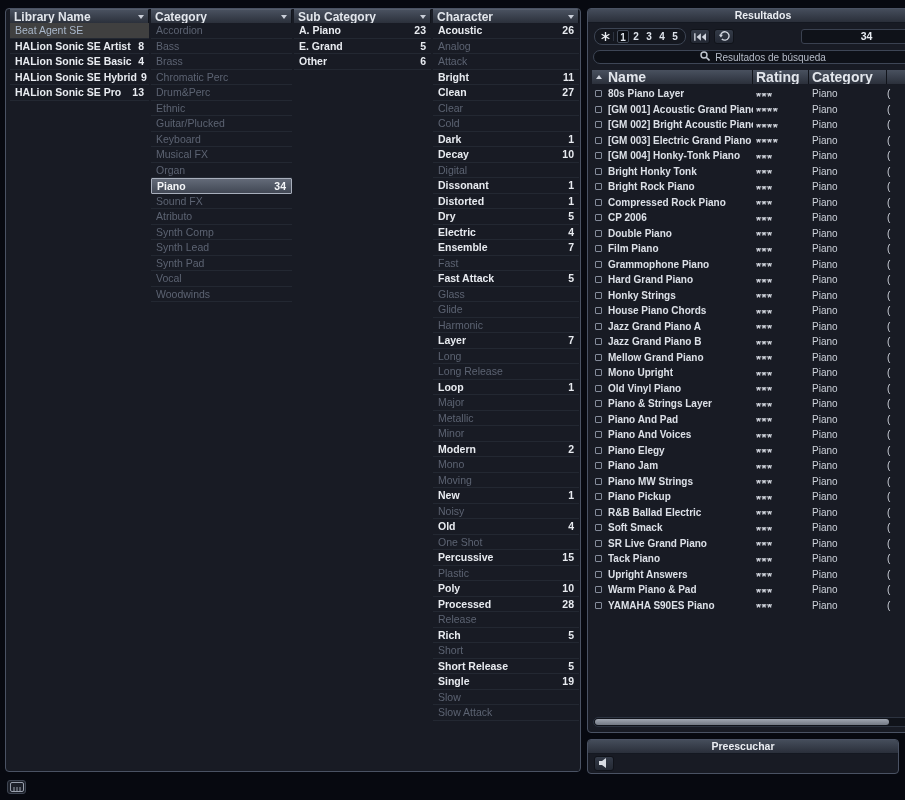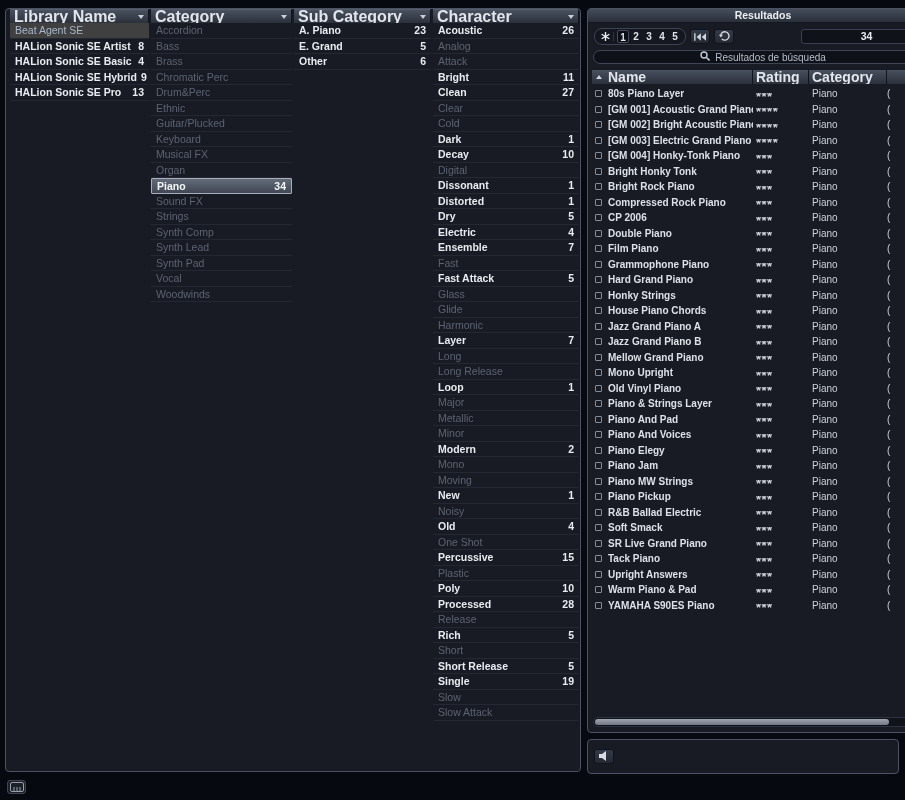--- a/index.html
+++ b/index.html
@@ -48,21 +48,21 @@
   .w-attr { width:70px; }
 
   
   .filter-columns { flex:1; display:flex; gap:2px; padding-left:4px; overflow:hidden; }
   .fcol { display:flex; flex-direction:column; overflow:hidden; }
   .fcol-header {
     flex:none; height:14px;
     background:linear-gradient(#49515f,#2b303b);
     border-right:1px solid #11141b; border-top:1px solid #565e6c;
     display:flex; align-items:center; padding:0 4px;
-    color:#e2e6ec; font-size:16px; font-weight:bold;
+    color:#e2e6ec; font-size:12px; font-weight:bold;
   }
   .dd-arrow { margin-left:auto; width:0; height:0;
     border-left:3.5px solid transparent; border-right:3.5px solid transparent;
     border-top:4px solid #c9ced8; }
   .fcol-list { flex:1; overflow:hidden; background:#181b24; }
   .fitem {
     height:15.5px; display:flex; align-items:center;
     padding:0 5px; border-bottom:1px solid #232832;
     font-size:10.5px; color:#5c6372; white-space:nowrap; overflow:hidden;
   }
@@ -227,21 +227,21 @@
           </div>
           <div class="fitem selected">
             <span class="flabel">Piano</span>
             <span class="fcount">34</span>
           </div>
           <div class="fitem dim">
             <span class="flabel">Sound FX</span>
             <span class="fcount"></span>
           </div>
           <div class="fitem dim">
-            <span class="flabel">Strings</span>
+            <span class="flabel">Atributo</span>
             <span class="fcount"></span>
           </div>
           <div class="fitem dim">
             <span class="flabel">Synth Comp</span>
             <span class="fcount"></span>
           </div>
           <div class="fitem dim">
             <span class="flabel">Synth Lead</span>
             <span class="fcount"></span>
           </div>
@@ -776,20 +776,21 @@
         <span class="rextra">(</span>
       </div>
     </div>
 
   <div class="hscroll">
     <div class="thumb"></div>
   </div>
 </section>
 
 <section class="panel preview-panel">
+  <div class="titlebar">Preescuchar</div>
   <div class="preview-content">
     <span class="preview-btn">
       <span>
         <svg width="12" height="12" viewBox="0 0 12 12">
             <path d="M1 4h3l4-3v10L4 8H1z" fill="#d8dce3"></path>
           </svg>
       </span>
     </span>
   </div>
 </section>

